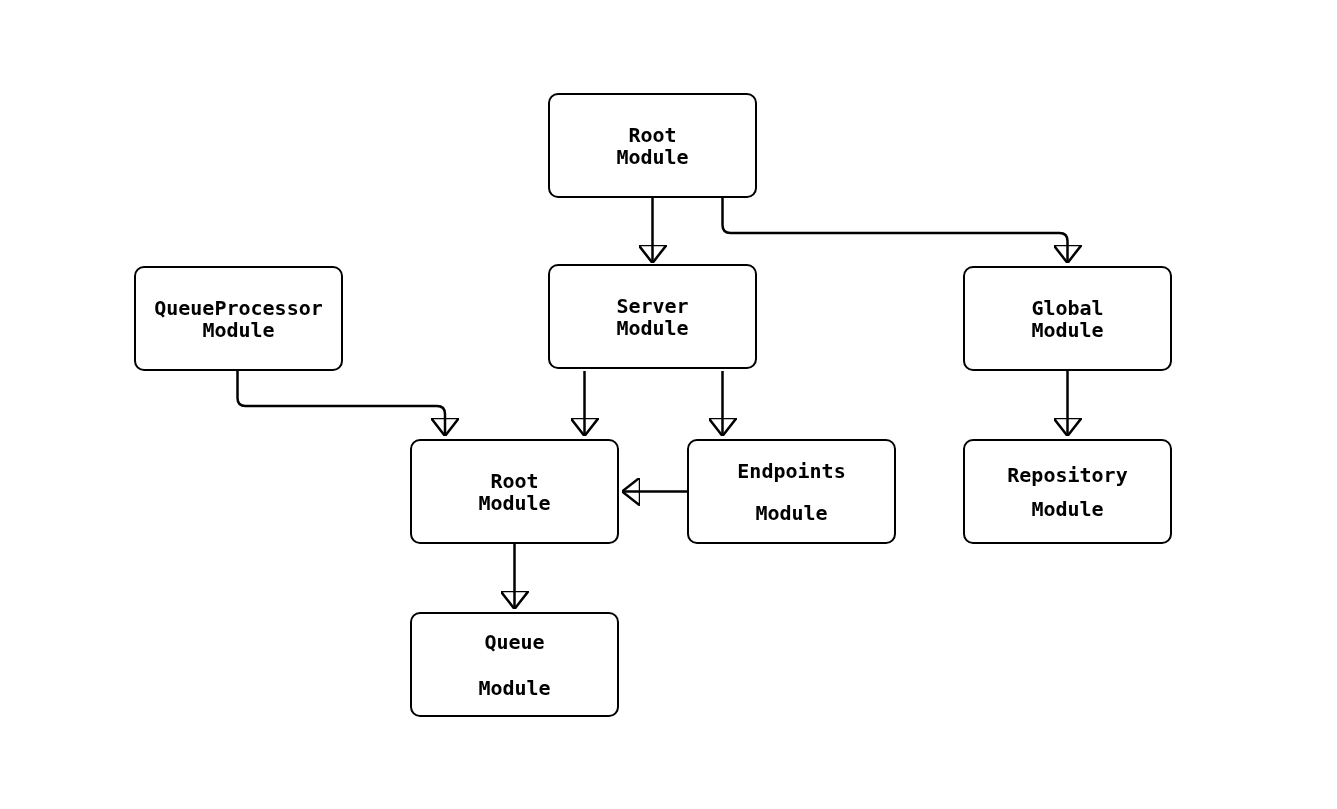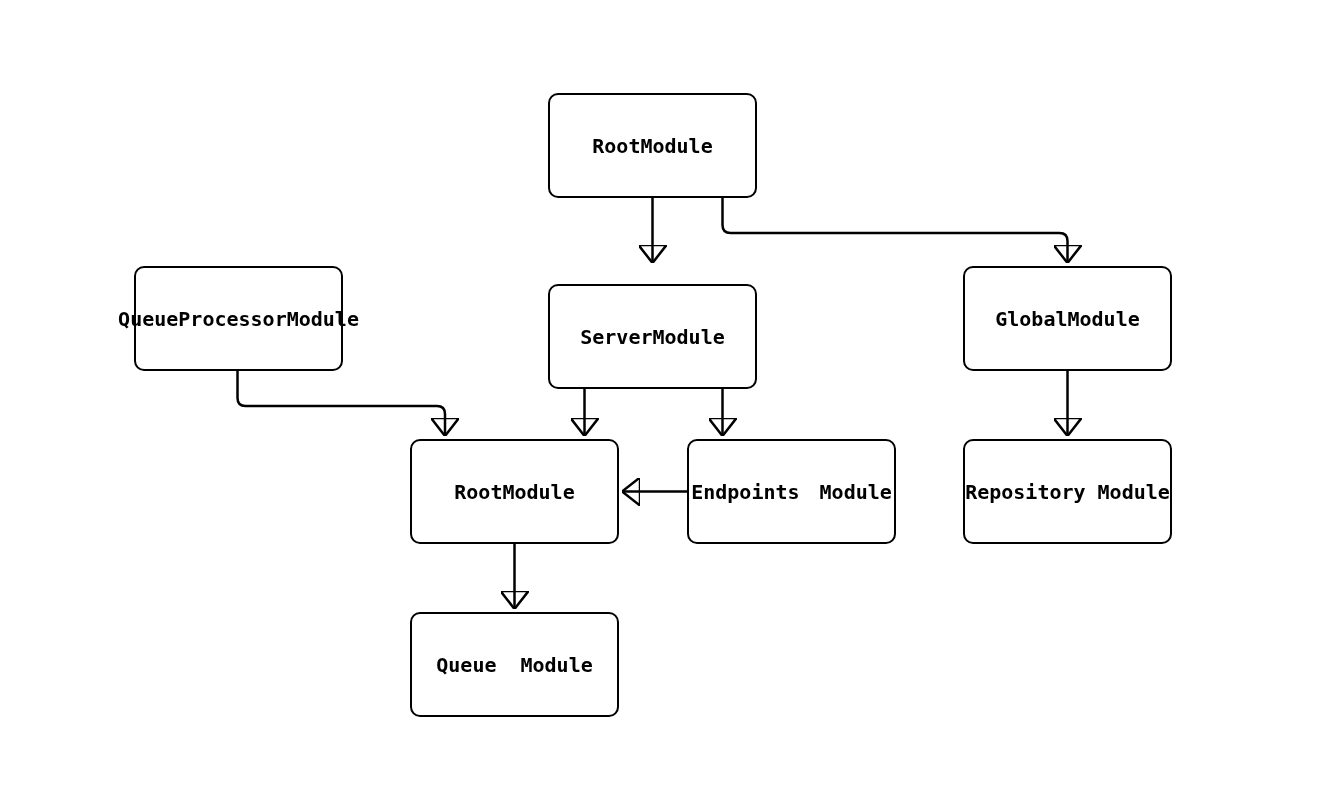--- a/index.html
+++ b/index.html
@@ -29,32 +29,32 @@
   }
   .node {
     position: absolute;
     width: 209px;
     height: 105px;
     box-sizing: border-box;
     background: #ffffff;
     border: 2.5px solid #000000;
     border-radius: 10px;
     display: flex;
-    flex-direction: row;
+    flex-direction: column;
     align-items: center;
     justify-content: center;
     text-align: center;
     font-weight: bold;
     font-size: 20px;
     line-height: 22px;
     color: #000000;
   }
   .node-root        { left: 548px; top: 93px;  }
   .node-qp          { left: 134px; top: 266px; text-align: right; }
-  .node-server      { left: 548px; top: 284px; }
+  .node-server      { left: 548px; top: 264px; }
   .node-global      { left: 963px; top: 266px; }
   .node-core        { left: 410px; top: 439px; }
   .node-endpoints   { left: 687px; top: 439px; gap: 20px; }
   .node-repository  { left: 963px; top: 439px; gap: 12px; }
   .node-queue       { left: 410px; top: 612px; gap: 24px; }
 </style>
 </head>
 <body>
 
 <div class="canvas">

